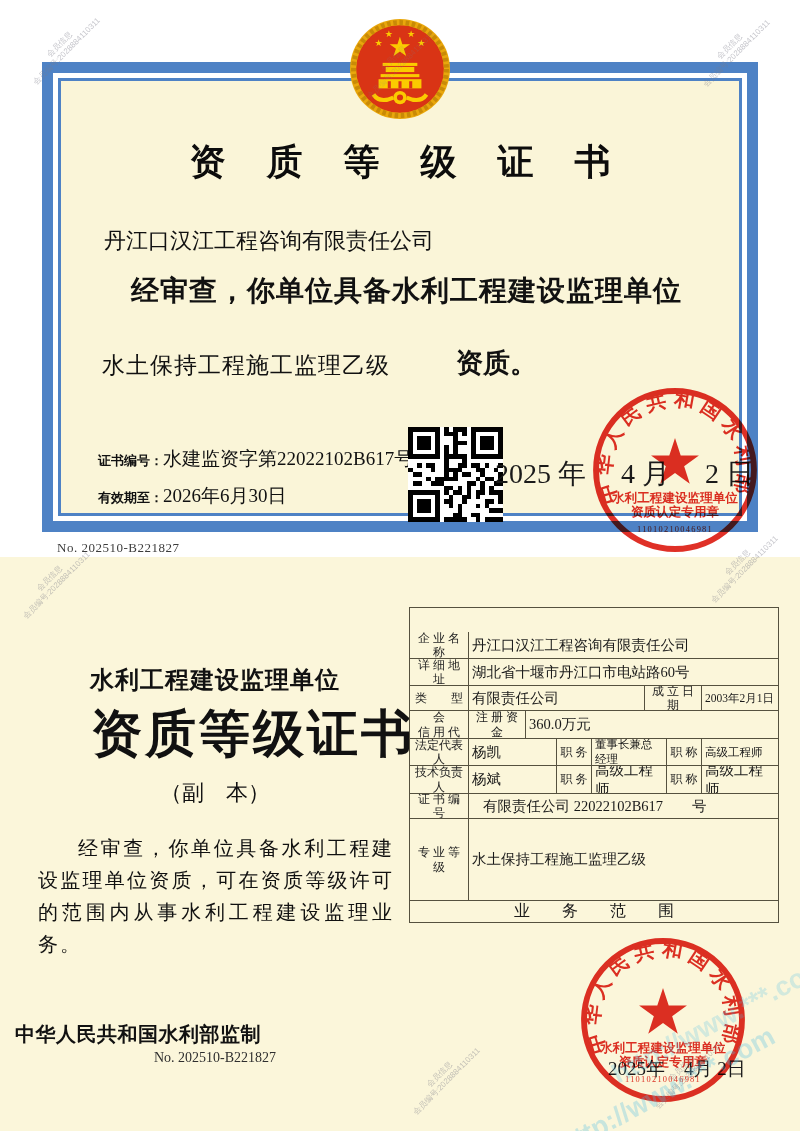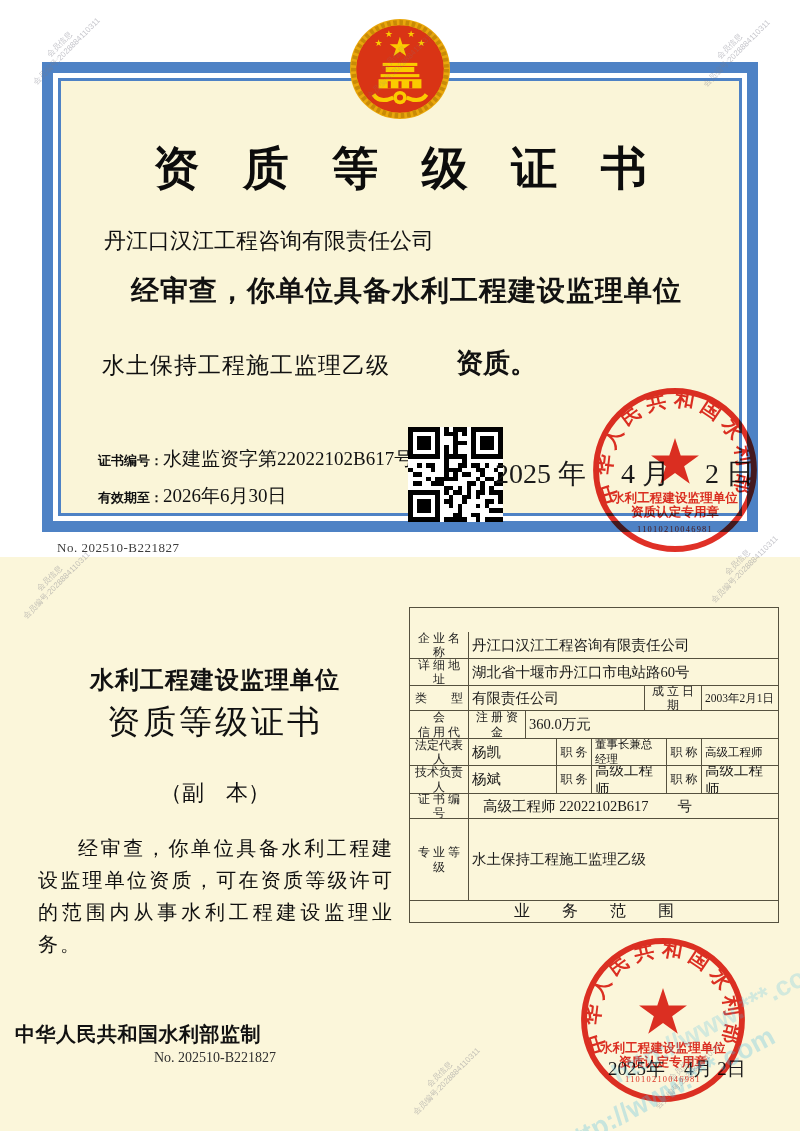--- a/index.html
+++ b/index.html
@@ -4,39 +4,39 @@
 <style>
   html,body{margin:0;padding:0;background:#ffffff;}
   .page{position:relative;width:800px;height:1131px;background:#ffffff;overflow:hidden;
         font-family:"Liberation Serif","DejaVu Serif",serif;color:#111;}
   
   .frame-outer{position:absolute;left:42px;top:62px;width:716px;height:470px;background:#4e82c5;}
   .frame-gap{position:absolute;inset:11px;background:#ffffff;}
   .frame-inner{position:absolute;inset:5px;border:3px solid #4e82c5;background:#faf5d8;}
   .emblem{position:absolute;left:349px;top:16px;width:102px;height:106px;z-index:6;}
   .top-title{position:absolute;left:0;right:0;top:138px;text-align:center;text-indent:16px;
-             font-size:46px;font-weight:bold;letter-spacing:16px;color:#0c0c0c;z-index:3;}
+             font-size:36px;font-weight:bold;letter-spacing:16px;color:#0c0c0c;z-index:3;}
   .company-line{position:absolute;left:104px;top:226px;font-size:22px;z-index:3;}
   .statement-line{position:absolute;left:131px;top:272px;font-size:28px;font-weight:bold;letter-spacing:1px;z-index:3;}
   .grade-text{position:absolute;left:102px;top:350px;font-size:23px;letter-spacing:1px;z-index:3;}
   .grade-suffix{position:absolute;left:456px;top:345px;font-size:27px;font-weight:bold;z-index:3;}
   .cert-line{position:absolute;left:98px;font-size:19px;z-index:3;white-space:pre;}
   .cert-line b{font-size:13px;}
   .qr{position:absolute;left:408px;top:427px;width:95px;height:95px;z-index:3;}
   .top-date{position:absolute;left:495px;top:455px;font-size:28px;white-space:pre;z-index:3;color:#1a1a1a;}
   .seal{position:absolute;mix-blend-mode:multiply;opacity:.93;z-index:5;}
   .seal-top{left:591px;top:386px;width:168px;height:168px;}
   .seal-bottom{left:579px;top:936px;width:168px;height:168px;}
   .serial-top{position:absolute;left:57px;top:540px;font-size:13px;color:#3c3c3c;letter-spacing:.5px;}
   
   .bottom{position:absolute;left:0;top:557px;width:800px;height:574px;background:#fbf6da;}
   .b-subtitle{position:absolute;left:15px;top:664px;width:400px;text-align:center;
               font-size:24px;font-weight:bold;letter-spacing:1px;}
-  .b-title{position:absolute;left:15px;top:700px;width:400px;text-align:center;
-           font-size:33px;font-weight:normal;letter-spacing:3px;}
+  .b-title{position:absolute;left:15px;top:700px;width:400px;text-align:right;
+           font-size:51px;font-weight:bold;letter-spacing:3px;}
   .b-copy{position:absolute;left:15px;top:778px;width:400px;text-align:center;font-size:22px;}
   .b-para{position:absolute;left:38px;top:832px;width:356px;font-size:20px;line-height:32px;
           letter-spacing:2px;text-align:justify;text-indent:2em;}
   .b-issuer{position:absolute;left:15px;top:1021px;width:400px;
             font-size:20px;font-weight:bold;letter-spacing:.5px;}
   .b-serial{position:absolute;left:15px;top:1050px;width:400px;text-align:center;font-size:14px;color:#2e2e2e;}
   .b-date{position:absolute;left:608px;top:1056px;font-size:19px;white-space:pre;color:#1a1a1a;z-index:4;}
   
   .tbl{--bd:#55513f;position:absolute;left:409px;top:607px;width:370px;border:1px solid var(--bd);
        box-sizing:border-box;color:#1a1a1a;z-index:2;}
@@ -292,21 +292,21 @@
     <div class="tr" style="height:28px">
       <div class="td lab" style="width:58px">技术负责人</div>
       <div class="td val" style="width:88px">杨斌</div>
       <div class="td lab" style="width:35px">职 务</div>
       <div class="td val" style="width:75px">高级工程师</div>
       <div class="td lab" style="width:35px">职 称</div>
       <div class="td val grow">高级工程师</div>
     </div>
     <div class="tr" style="height:25px">
       <div class="td lab" style="width:58px">证 书 编 号</div>
-      <div class="td val grow pl">高级工程师 22022102B617　　号</div>
+      <div class="td val grow pl">有限责任公司 22022102B617　　号</div>
     </div>
     <div class="tr" style="height:82px">
       <div class="td lab" style="width:58px">专 业 等 级</div>
       <div class="td val grow">水土保持工程施工监理乙级</div>
     </div>
     <div class="tr" style="height:22px">
       <div class="td scope-head grow">业　　务　　范　　围</div>
     </div>
   </div>
 

